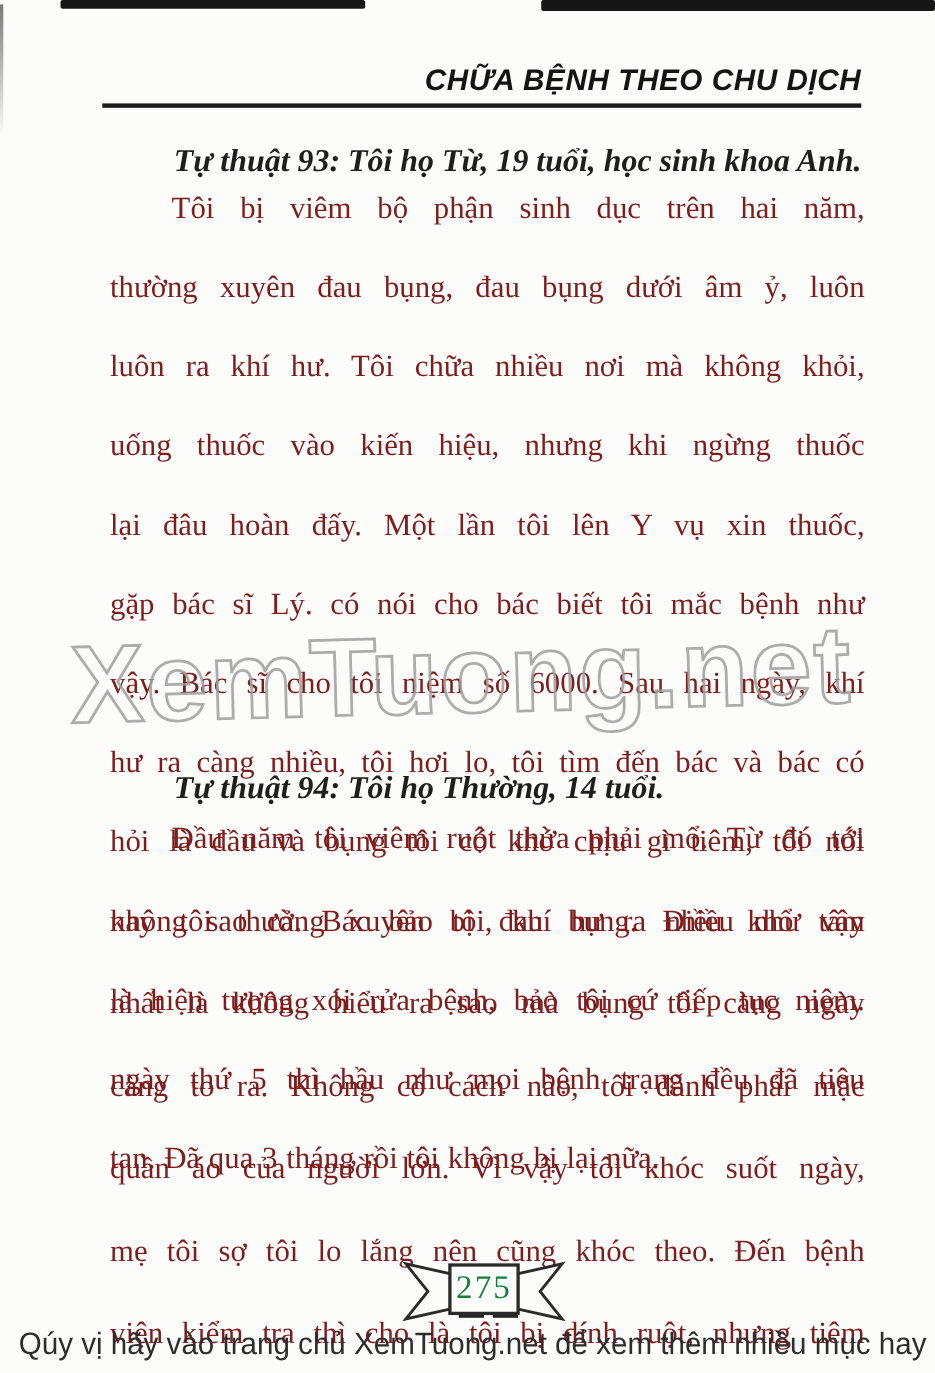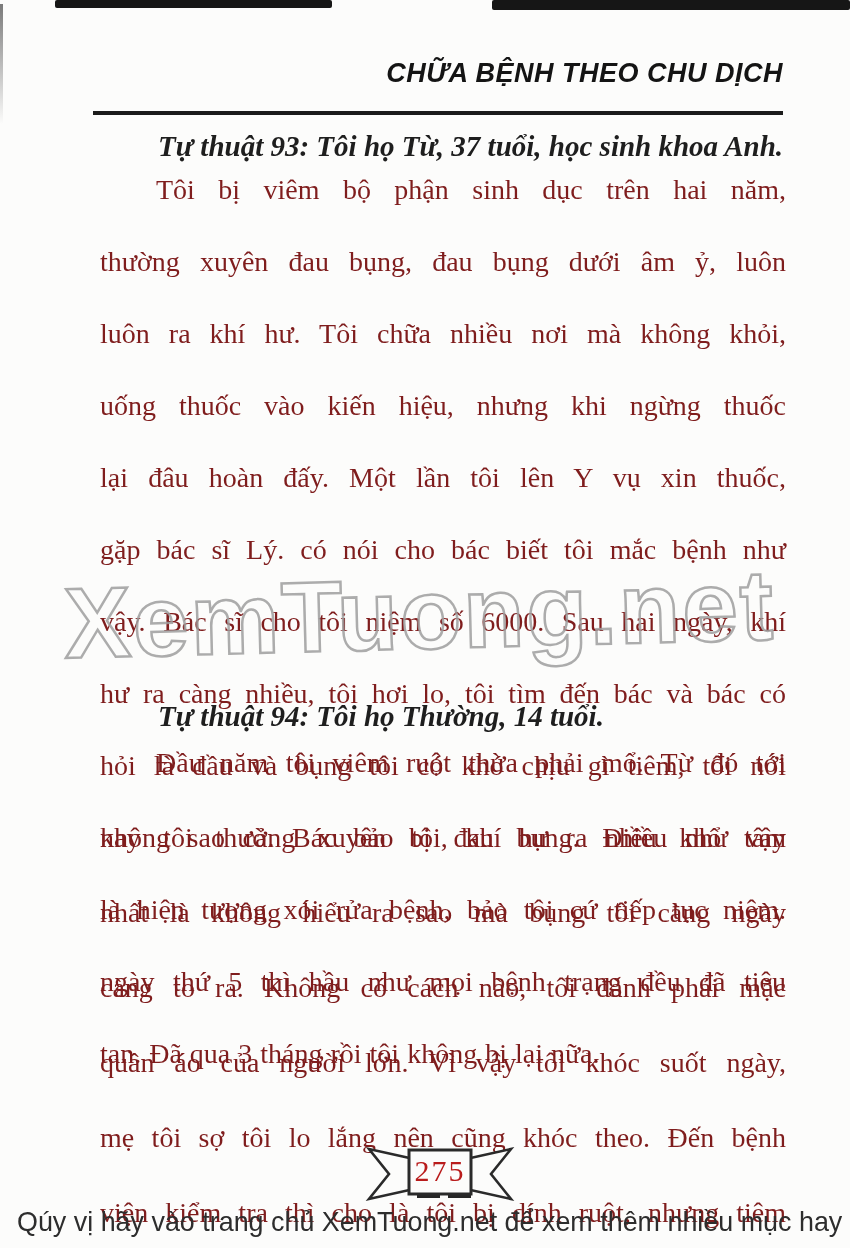--- a/index.html
+++ b/index.html
@@ -23,21 +23,21 @@
   }
 
   
   .running-header {
     position: absolute; left: 93px; top: 58px; width: 690px;
     text-align: right;
     font-family: "Liberation Sans", sans-serif;
     font-style: italic; font-weight: bold;
     font-size: 27px; letter-spacing: 0.5px;
     color: #141414;
-    padding-bottom: 22px;
+    padding-bottom: 5px;
     border-bottom: 4px solid #1b1b1b;
   }
 
   .section-heading {
     position: absolute; left: 100px; width: 686px;
     box-sizing: border-box; padding-left: 58px;
     font-family: "Liberation Serif", serif;
     font-style: italic; font-weight: bold;
     font-size: 29px; color: #1e1e1e;
     white-space: nowrap;
@@ -71,21 +71,21 @@
   }
 
   .page-badge {
     position: absolute; left: 362px; top: 1146px; width: 156px; height: 60px;
   }
   .page-badge svg { display: block; }
   .badge-number {
     position: absolute; left: 0; top: 8px; width: 156px;
     text-align: center;
     font-family: "Liberation Serif", serif;
-    font-size: 30px; color: #b91c1c;
+    font-size: 30px; color: #15803d;
     letter-spacing: 2px;
   }
 
   .footer-banner {
     position: absolute; left: 0; top: 1206px; width: 850px;
     text-align: center;
     font-family: "Liberation Sans", sans-serif;
     font-size: 28px; color: #2d2d2d;
     transform: scaleX(0.96);
     white-space: nowrap;
@@ -96,21 +96,21 @@
 <body>
 
 <div class="page">
 
   <div class="scan-bar left"></div>
   <div class="scan-bar right"></div>
   <div class="scan-edge"></div>
 
   <div class="running-header">CHỮA BỆNH THEO CHU DỊCH</div>
 
-  <div class="section-heading" id="heading-1">Tự thuật 93: Tôi họ Từ, 37 tuổi, học sinh khoa Anh.</div>
+  <div class="section-heading" id="heading-1">Tự thuật 93: Tôi họ Từ, 19 tuổi, học sinh khoa Anh.</div>
 
   <div class="para" id="para-1">
       <div class="jline indent">Tôi bị viêm bộ phận sinh dục trên hai năm,</div>
       <div class="jline">thường xuyên đau bụng, đau bụng dưới âm ỷ, luôn</div>
       <div class="jline">luôn ra khí hư. Tôi chữa nhiều nơi mà không khỏi,</div>
       <div class="jline">uống thuốc vào kiến hiệu, nhưng khi ngừng thuốc</div>
       <div class="jline">lại đâu hoàn đấy. Một lần tôi lên Y vụ xin thuốc,</div>
       <div class="jline">gặp bác sĩ Lý. có nói cho bác biết tôi mắc bệnh như</div>
       <div class="jline">vậy. Bác sĩ cho tôi niệm số 6000. Sau hai ngày, khí</div>
       <div class="jline">hư ra càng nhiều, tôi hơi lo, tôi tìm đến bác và bác có</div>

